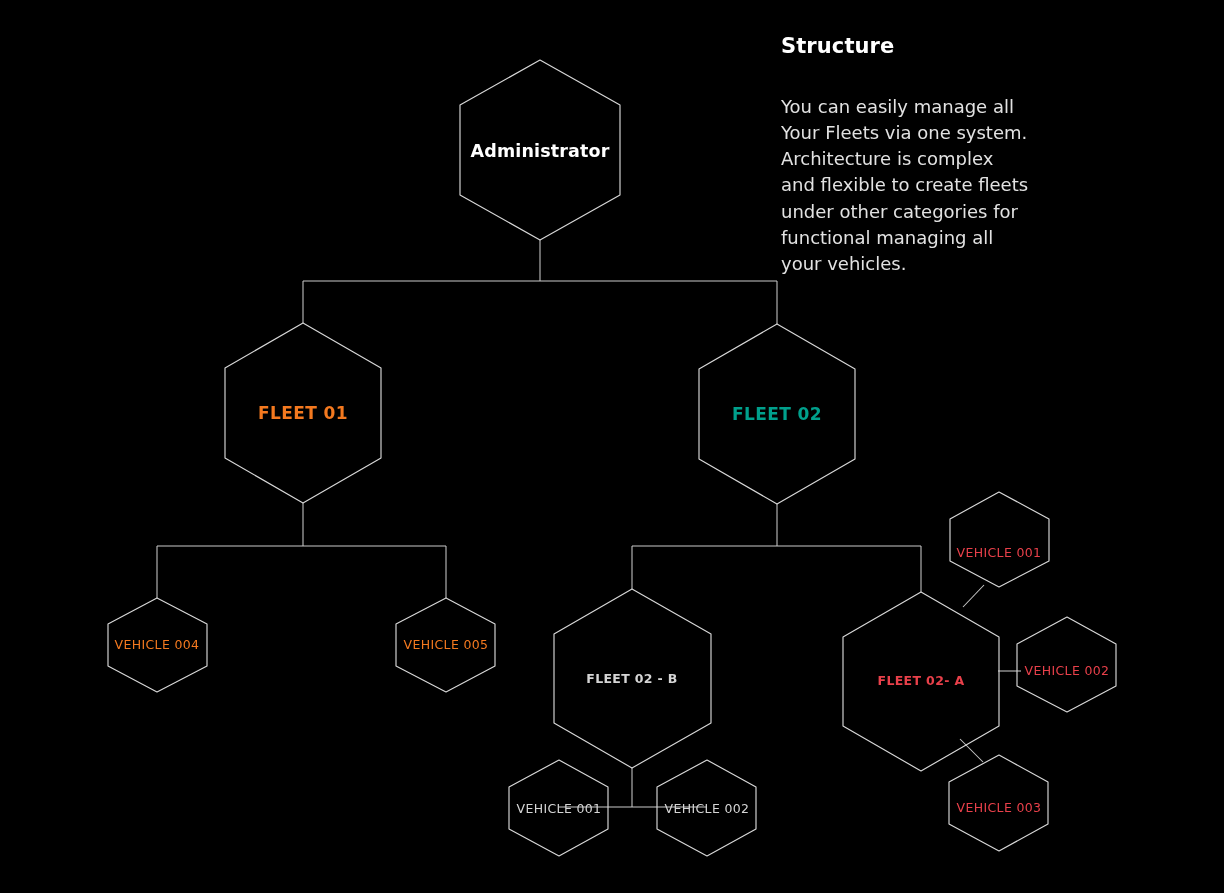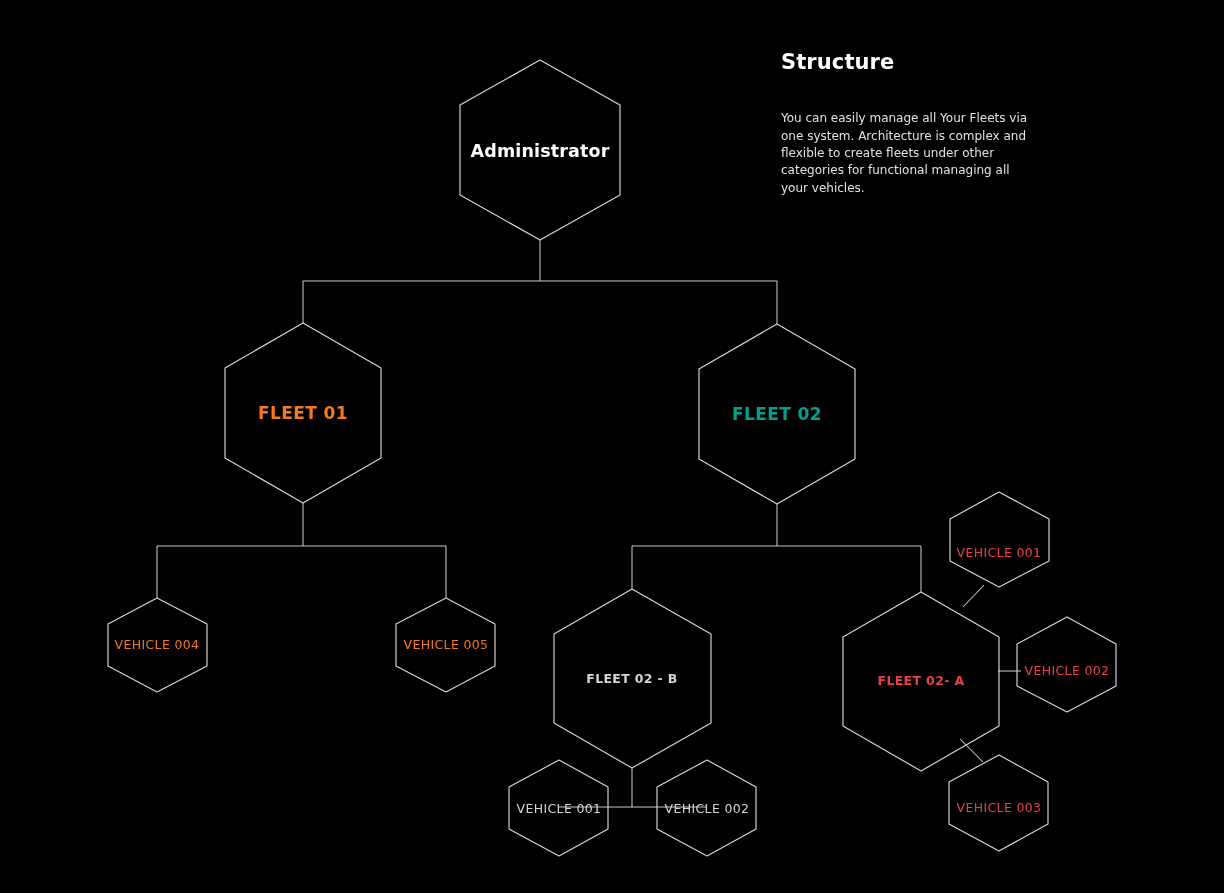--- a/index.html
+++ b/index.html
@@ -62,35 +62,35 @@
   .label-subfleet {
     font-size: 12.5px;
     font-weight: 700;
     letter-spacing: 0.35px;
   }
 
   
   #info-panel {
     position: absolute;
     left: 781px;
-    top: 50px;
+    top: 34px;
     width: 252px;
   }
   #info-title {
     font-size: 21px;
     font-weight: 700;
     color: #ffffff;
     letter-spacing: 0.1px;
     margin: 0;
     line-height: 1.2;
   }
   #info-body {
     margin: 0;
     margin-top: 35px;
-    font-size: 12px;
+    font-size: 18px;
     font-weight: 400;
     color: #e2e2e2;
     line-height: 1.45;
     width: 248px;
   }
 </style>
 </head>
 <body>
 
 <svg id="diagram" viewBox="0 0 1224 893">

